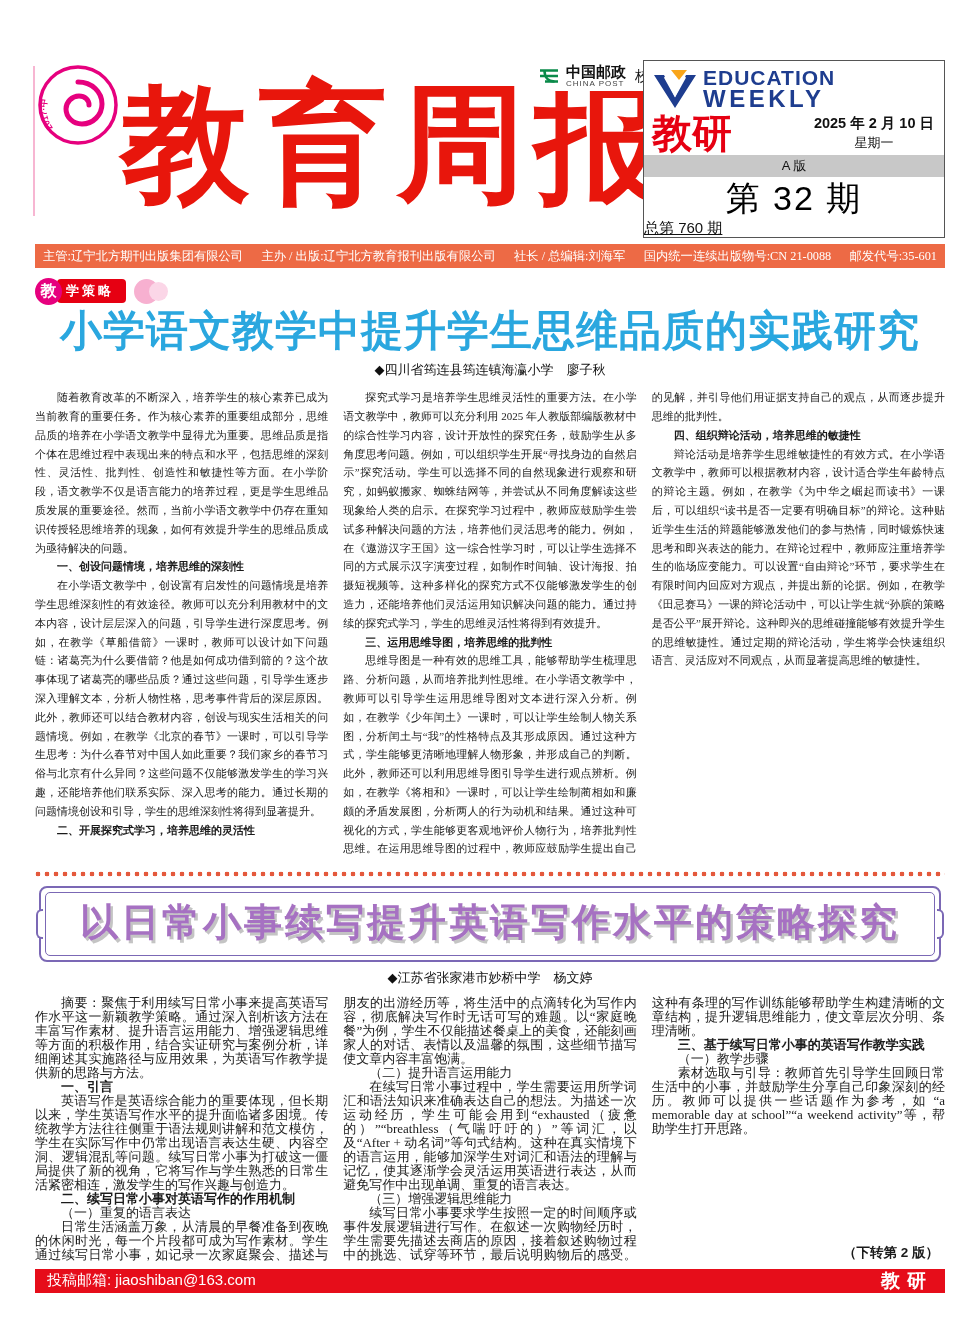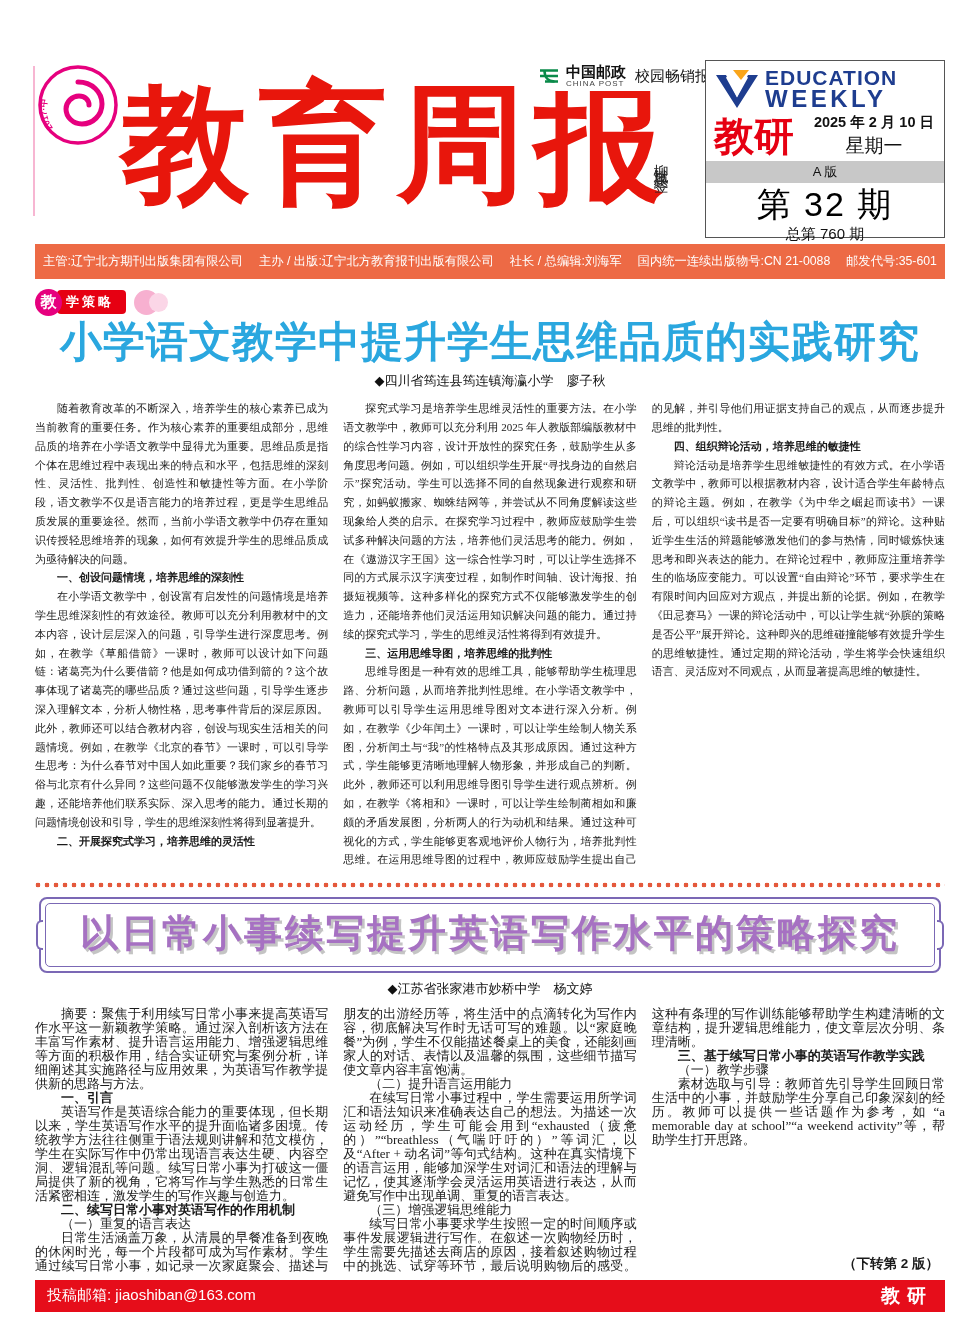--- a/index.html
+++ b/index.html
@@ -31,39 +31,39 @@
   .postal-cn { font-weight: bold; font-size: 15px; line-height: 1; color: #111; }
   .postal-en { font-size: 8px; letter-spacing: 1px; color: #444; line-height: 1.2; }
   .postal-tagline { font-size: 15px; color: #111; padding-top: 3px; margin-left: 4px; }
 
   .signature {
     position: absolute; left: 616px; top: 92px;
     writing-mode: vertical-rl; text-orientation: upright;
     font-family: "DejaVu Serif", serif; font-size: 15px; letter-spacing: 5px; color: #222;
   }
 
-  .infobox { position: absolute; right: 0; top: 0; width: 240px; height: 178px; border: 1px solid #555; background: #fff; }
+  .infobox { position: absolute; right: 0; top: 0; width: 302px; height: 178px; border: 1px solid #555; background: #fff; }
   .iw-logo-row { display: flex; align-items: center; gap: 5px; padding: 7px 8px 1px 8px; }
   .iw-text { color: #1e3d8f; font-weight: bold; line-height: 0.95; }
   .iw-line1 { font-size: 21px; letter-spacing: 1px; }
   .iw-line2 { font-size: 24px; letter-spacing: 3.5px; }
   .edition-row { display: flex; align-items: center; padding: 1px 10px 2px 8px; }
   .edition-name { color: #e60012; font-size: 40px; font-weight: 900; line-height: 1; font-family: "Liberation Sans", sans-serif; }
   .date-col { margin-left: auto; text-align: center; }
   .date-line { font-size: 14.5px; font-weight: bold; color: #111; }
-  .weekday-line { font-size: 19px; color: #111; margin-top: 1px; }
+  .weekday-line { font-size: 13px; color: #111; margin-top: 1px; }
   .aban-bar { background: #c8c8c8; text-align: center; font-size: 13px; padding: 2px 4px; color: #111; }
   .issue-no { text-align: center; font-size: 34px; letter-spacing: 2px; color: #000; padding-top: 2px; line-height: 1.15; }
-  .issue-total { text-align: center; font-size: 15px; color: #111; padding: 1px 0 4px; }
+  .issue-total { text-align: left; font-size: 15px; color: #111; padding: 1px 0 4px; text-decoration: underline; }
 
   
   .publisher-bar {
-    height: 35px; background: #ed6a45; color: #fff;
+    height: 24px; background: #ed6a45; color: #fff;
     display: flex; align-items: center; justify-content: space-between;
-    padding: 8px 8px; font-size: 12.3px; white-space: nowrap;
+    padding: 8px 8px; font-size: 12.3px; white-space: nowrap; font-family: Liberation Serif, serif;
   }
 
   
   .section-row { display: flex; align-items: center; margin: 9px 0 2px; height: 28px; }
   .tag-jiao {
     width: 27px; height: 27px; border-radius: 50%; background: #e6007e;
     color: #fff; font-weight: bold; font-size: 16px;
     display: grid; place-items: center; position: relative; z-index: 2;
   }
   .tag-rest {
@@ -113,21 +113,21 @@
   .a2-wrap { position: relative; }
   .a2-body { height: 268px; font-size: 13px; line-height: 14px; }
   .continuation {
     position: absolute; right: 6px; bottom: 2px; background: #fff;
     font-family: "Liberation Sans", sans-serif; font-weight: bold;
     font-size: 13.5px; padding-left: 8px;
   }
 
   
   .footer-bar {
-    margin-top: 5px; height: 32px; background: #e60d1a; color: #fff;
+    margin-top: 5px; height: 24px; background: #e60d1a; color: #fff;
     display: flex; align-items: center; justify-content: space-between; padding: 0 12px;
   }
   .footer-email { font-size: 15px; }
   .footer-edition { font-size: 19px; font-weight: bold; letter-spacing: 7px; }
 </style>
 </head>
 <body>
 
 <div class="page">
   <div class="content">

